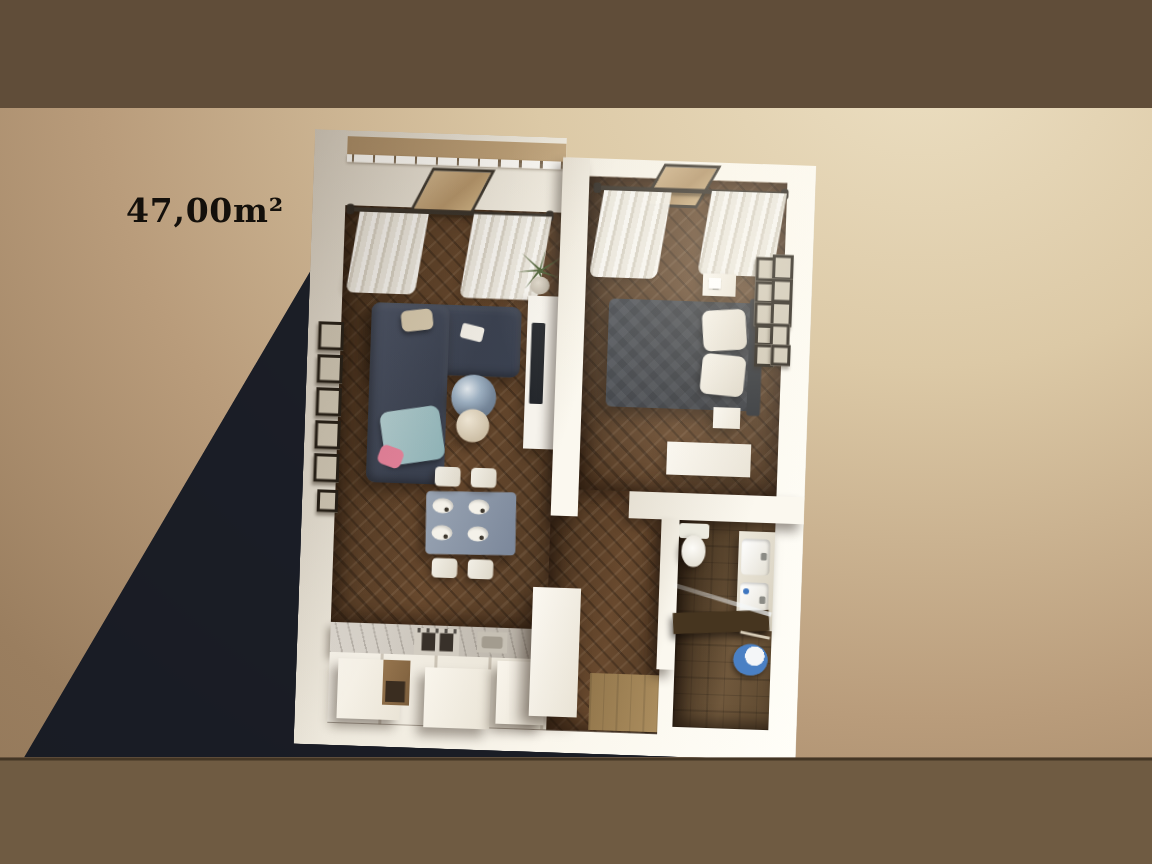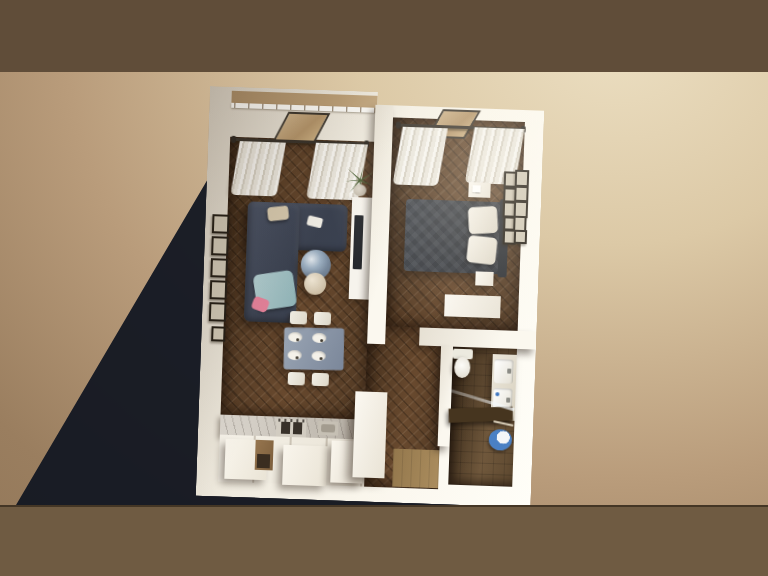--- a/index.html
+++ b/index.html
@@ -270,13 +270,14 @@
     <div class="chair ch2"></div>
     <div class="chair ch3"></div>
     <div class="chair ch4"></div>
 
     <div class="plan-light"></div>
   </div>
 
   <div class="bar top"></div>
   <div class="bar bottom"></div>
 
+  <div class="area-label">47,00m²</div>
 </div>
 
 </body></html>

